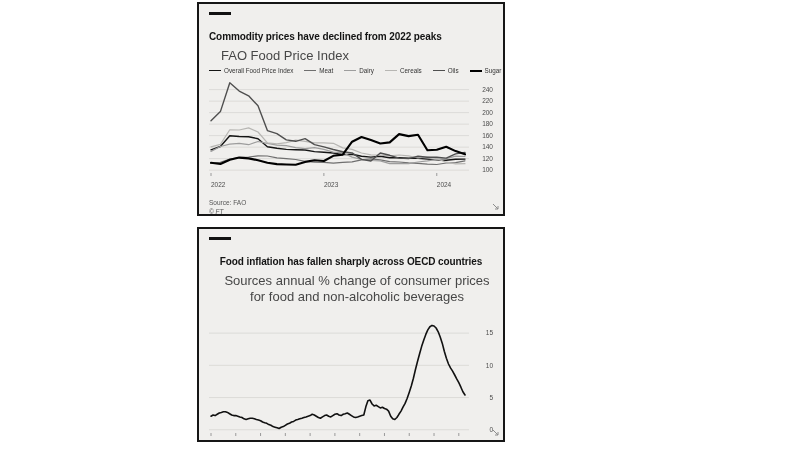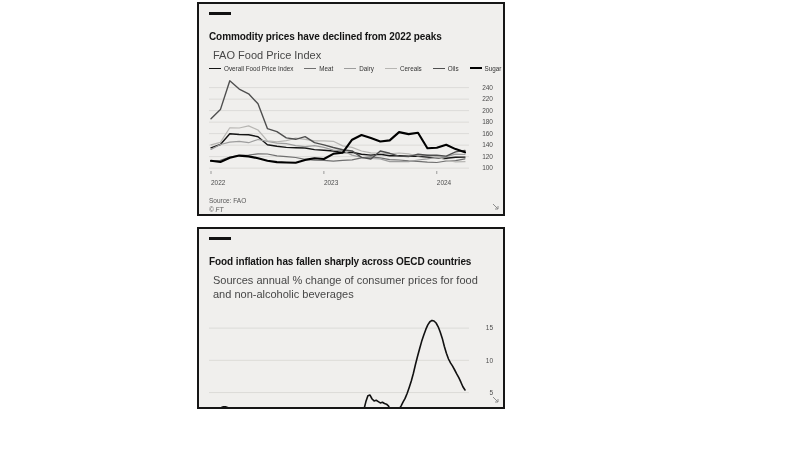--- a/index.html
+++ b/index.html
@@ -9,27 +9,27 @@
     font-family:"Liberation Sans", sans-serif;
     -webkit-font-smoothing:antialiased;
   }
   .card {
     position:absolute; left:197px; width:308px;
     background:#f0efed; border:2px solid #161616;
     box-sizing:border-box; padding:8px 10px 6px 10px;
     overflow:hidden;
   }
   .card-top { top:2px; height:214px; }
-  .card-bottom { top:227px; height:182px; }
+  .card-bottom { top:227px; height:215px;text-align:center; }
   .trim { width:22px; height:3px; background:#111; margin:0 0 6px 0; }
   .chart-title {
     font-size:10px; font-weight:bold; color:#141414;
     letter-spacing:-0.1px; margin:16px 0 4px 0; line-height:1.25;
   }
-  .chart-subtitle { font-size:11px; color:#474747; margin:0 0 3px 4px; line-height:1.3; }
+  .chart-subtitle { font-size:13px; color:#474747; margin:0 0 3px 12px; line-height:1.3; }
   .legend { display:flex; align-items:center; gap:11px; margin:2px 0 1px 0; }
   .legend-item { display:flex; align-items:center; gap:3px; }
   .legend-marker { width:12px; height:0; flex:0 0 auto; }
   .legend-label { font-size:6.3px; color:#333; white-space:nowrap; }
   svg.chart { display:block; }
   svg.chart text { font-family:"Liberation Sans", sans-serif; }
   .source { font-size:6.5px; color:#555; line-height:1.4; margin-top:1px; }
   .ft-mark { font-style:italic; color:#555; }
   .expand { position:absolute; right:4px; bottom:4px; cursor:pointer; }
 </style>

